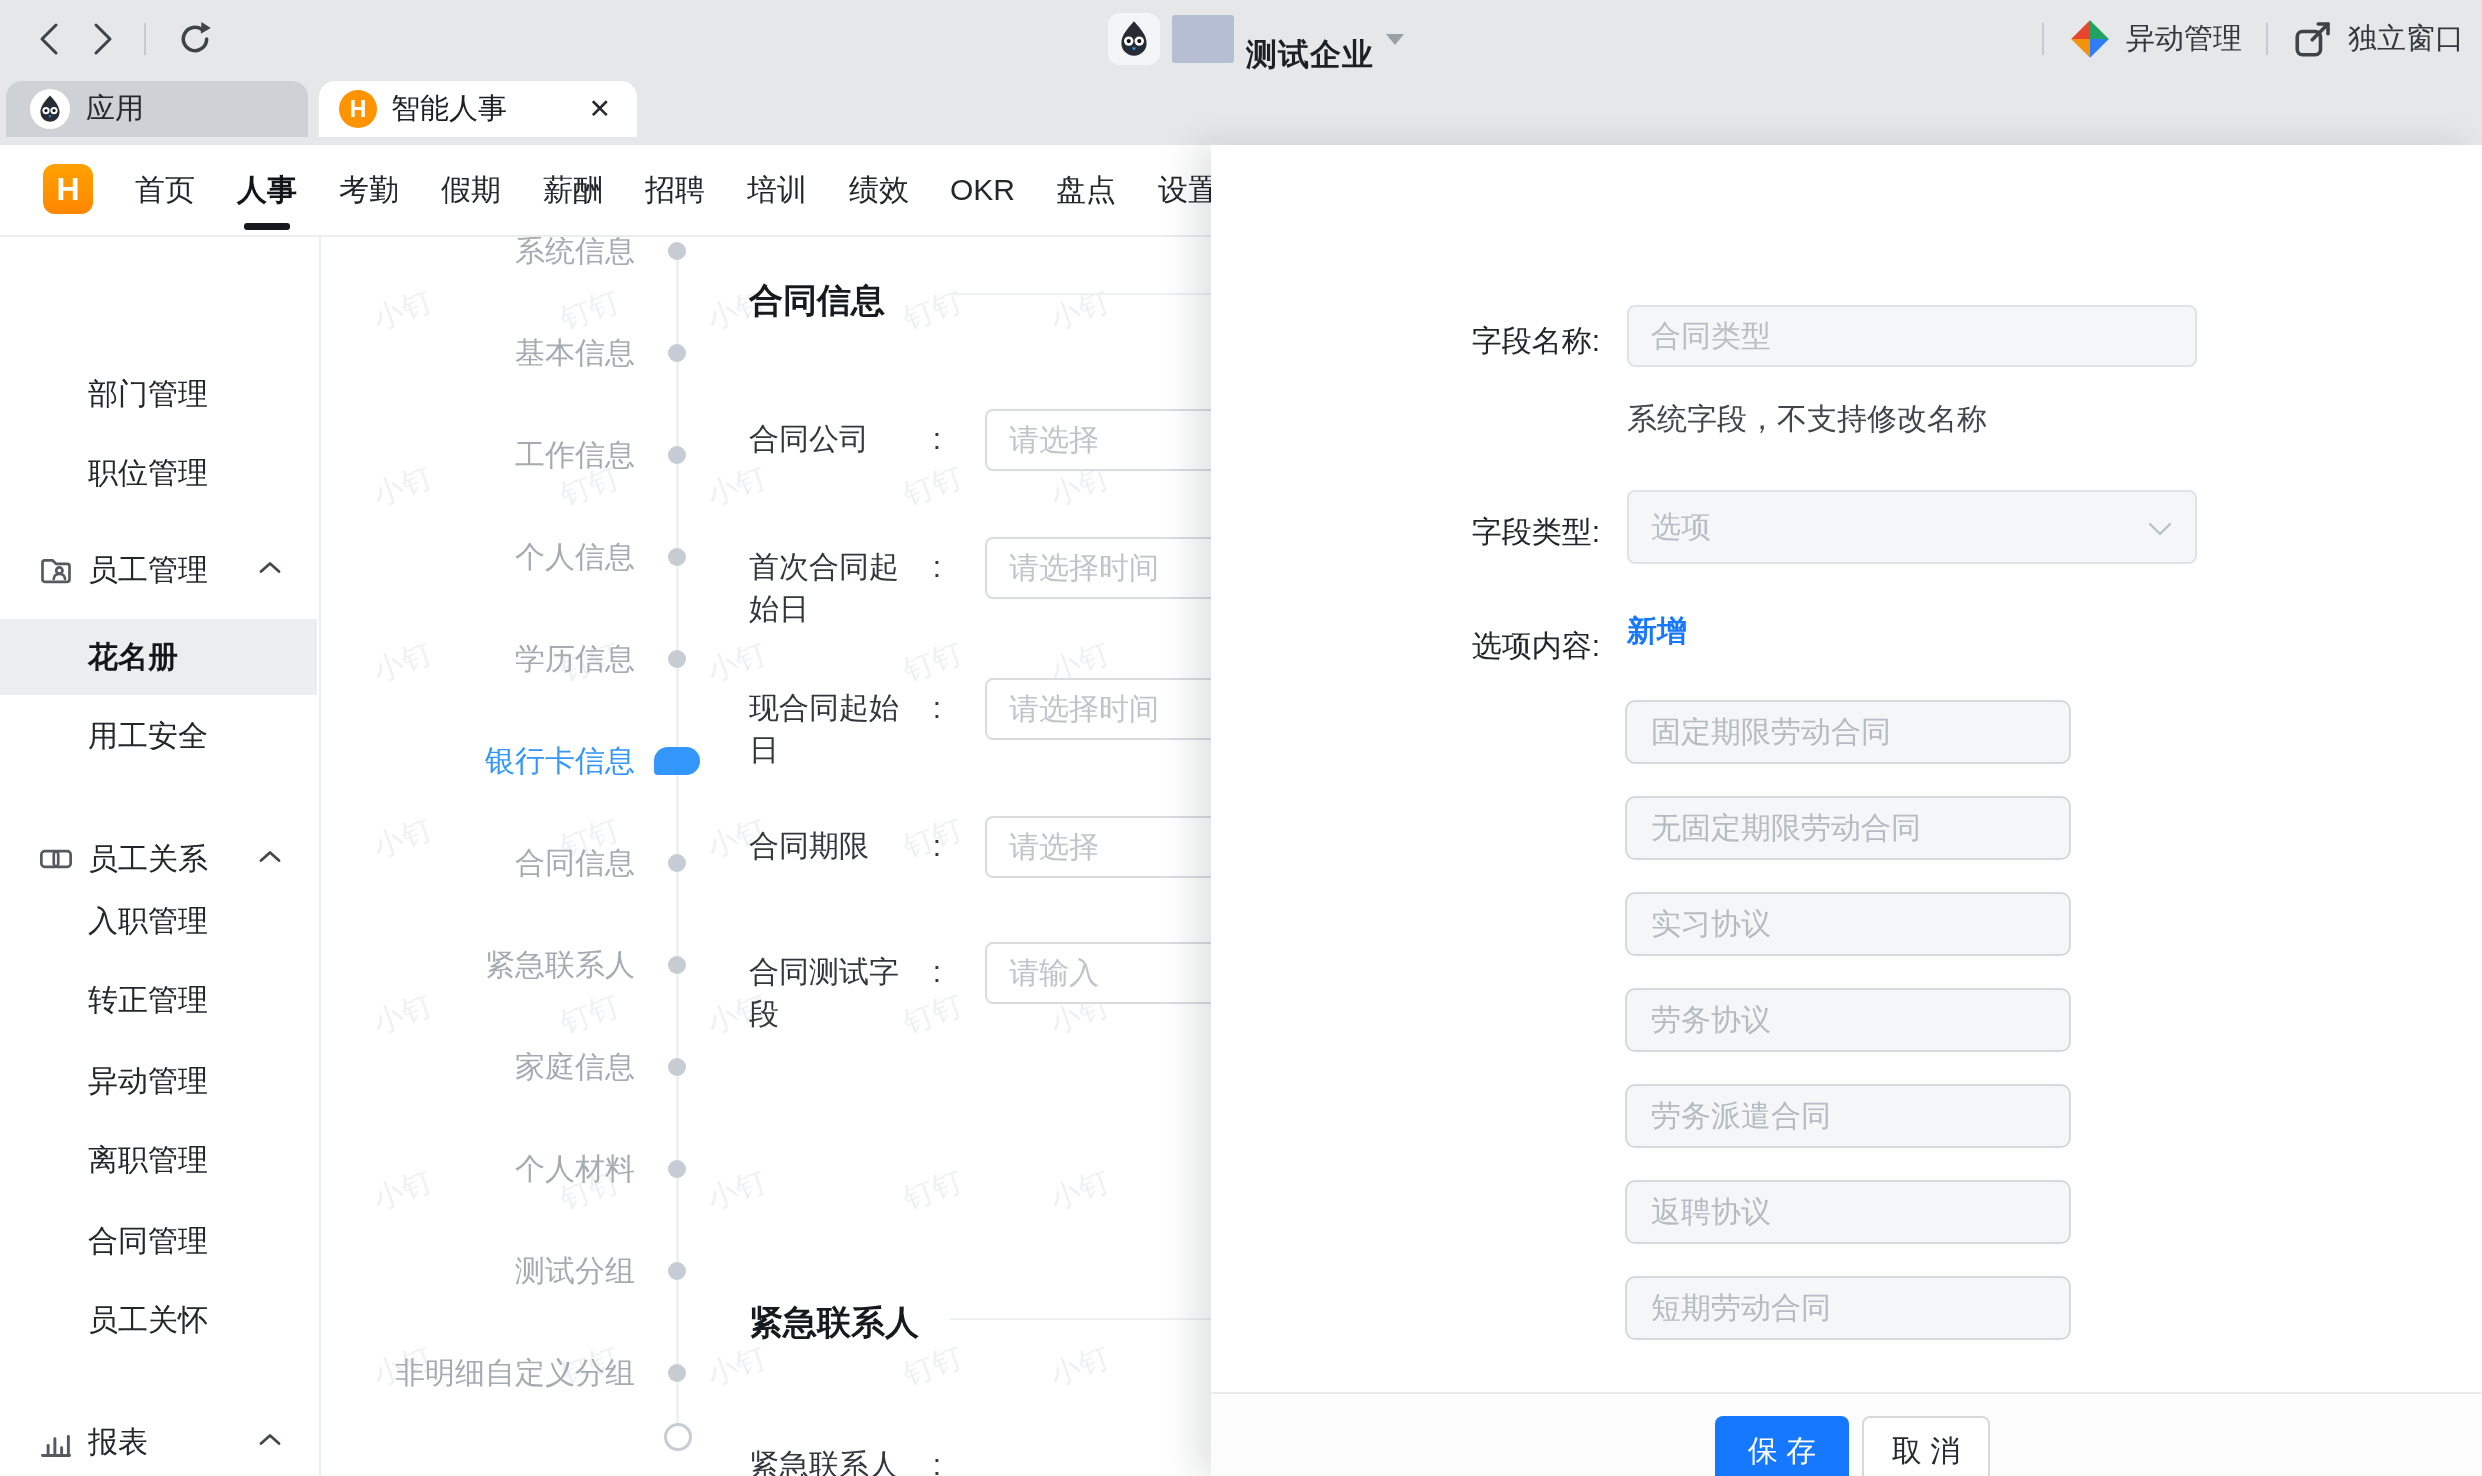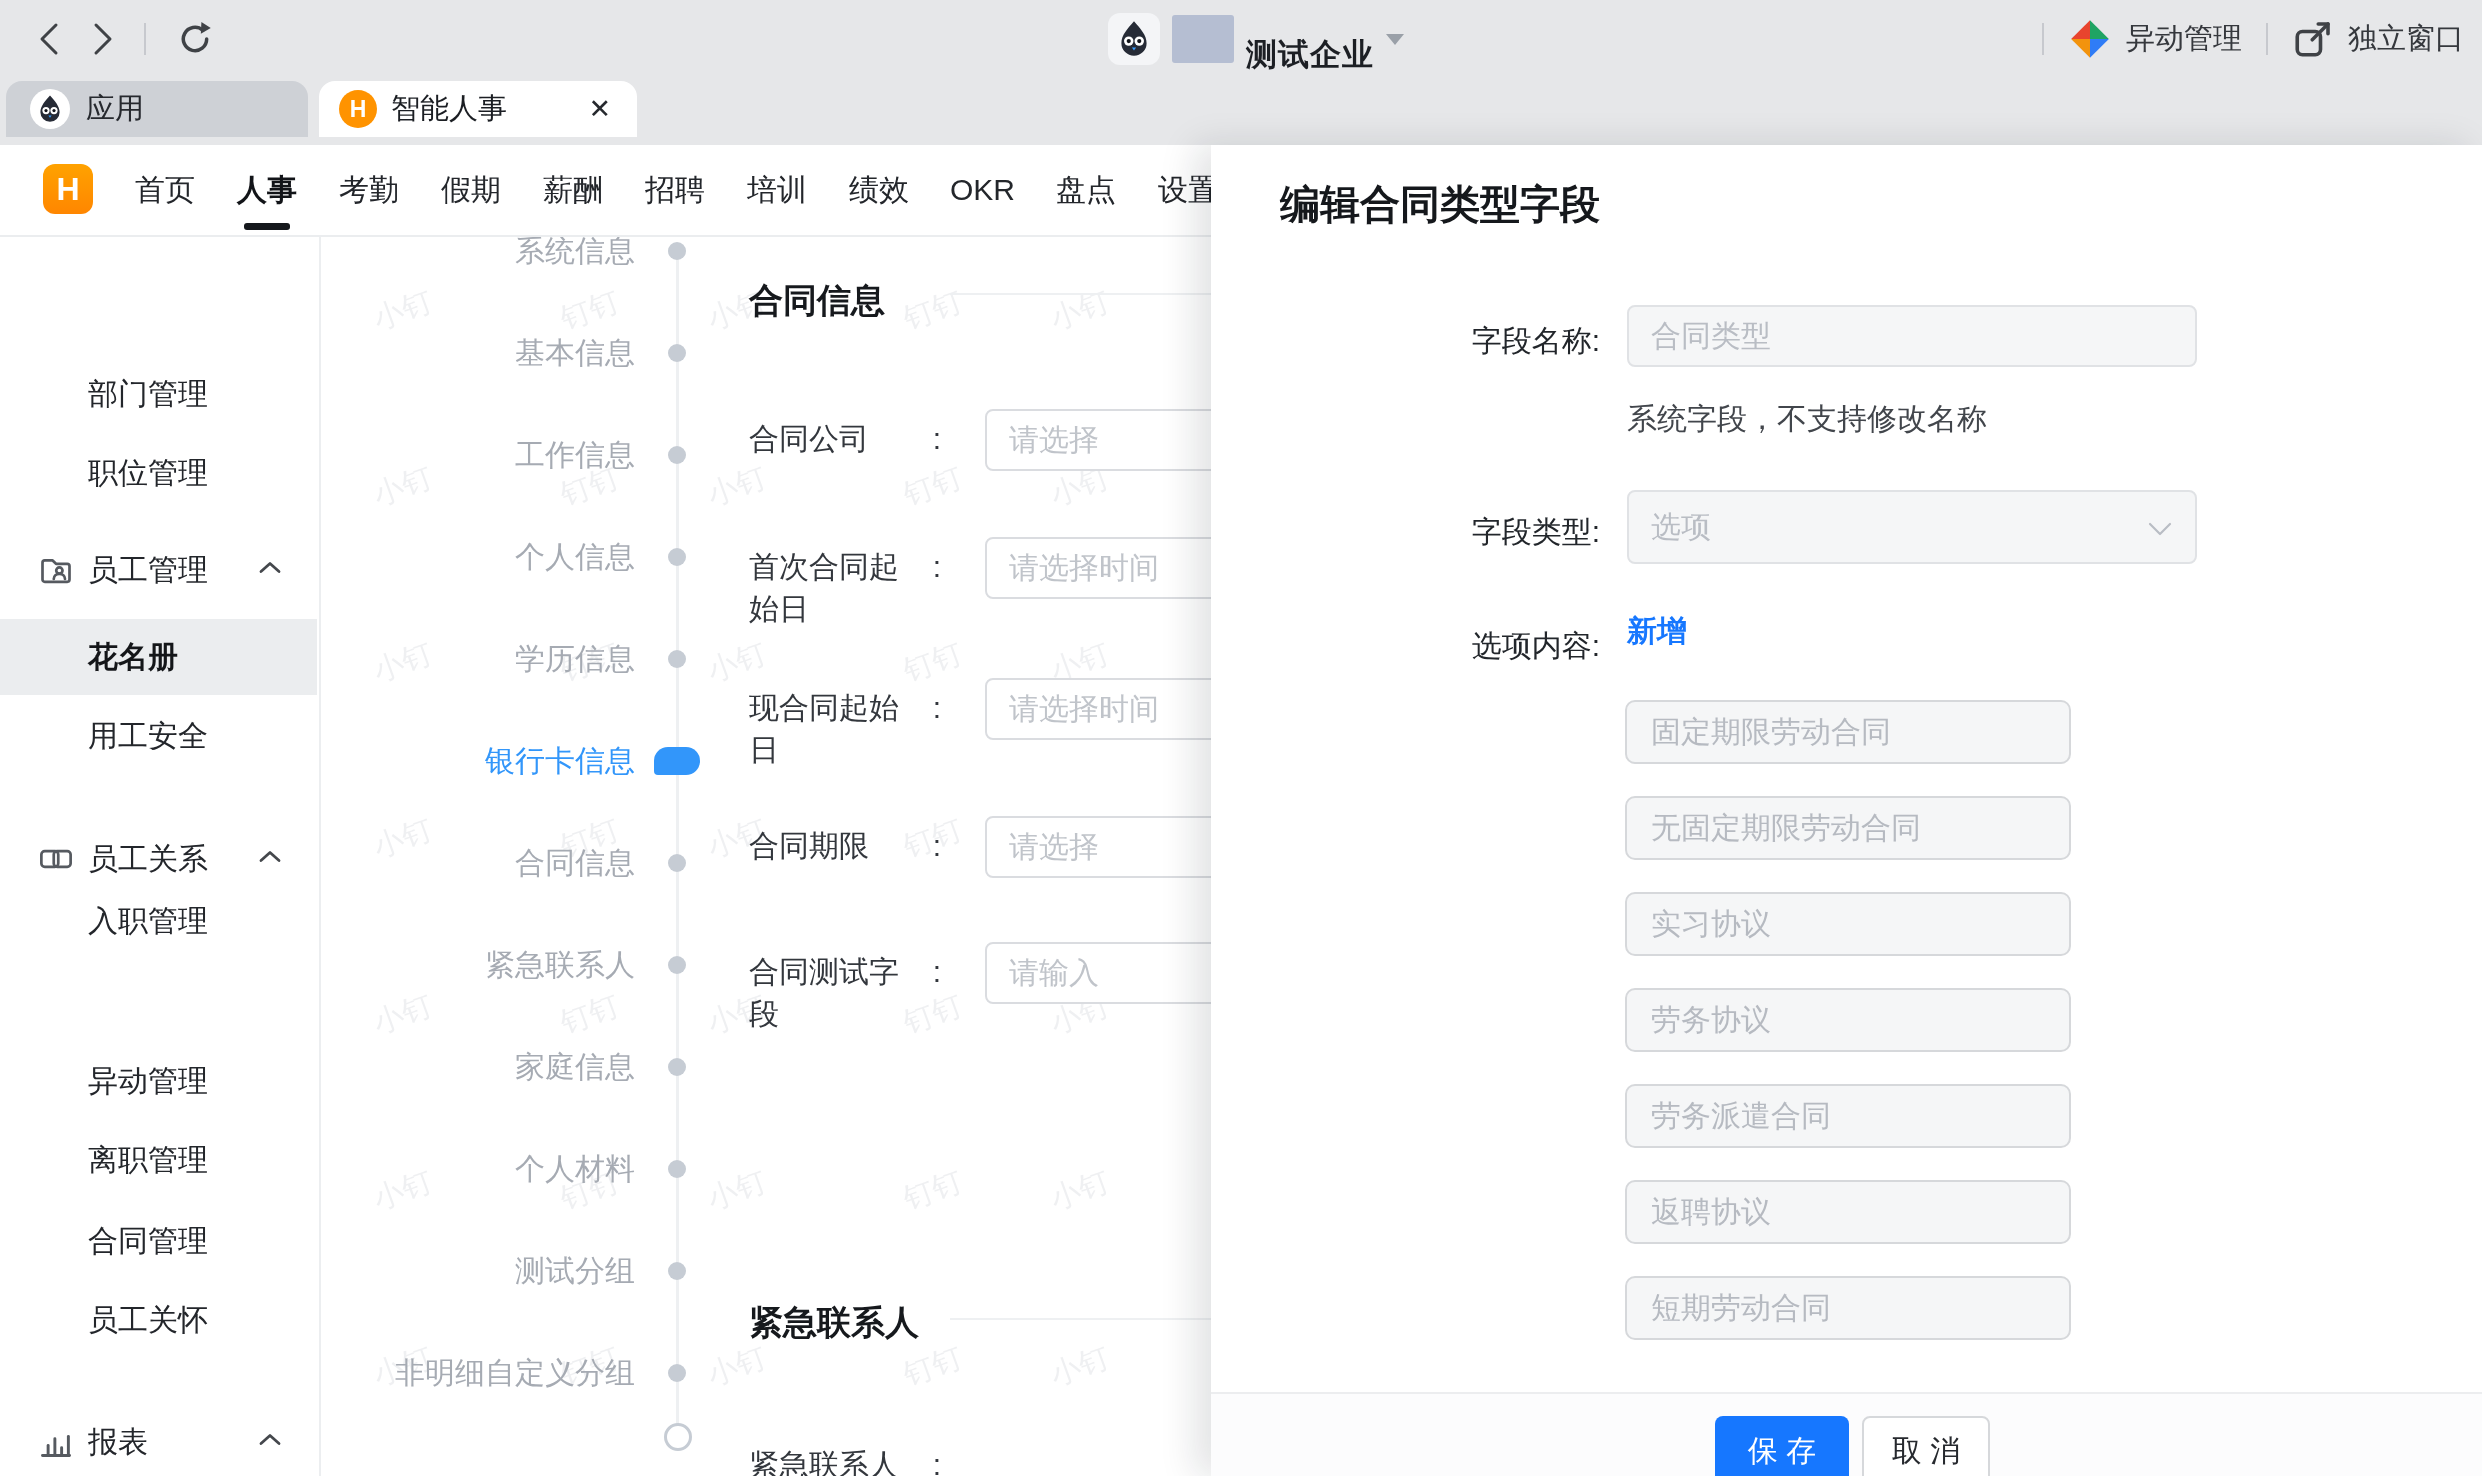--- a/index.html
+++ b/index.html
@@ -241,20 +241,25 @@
         <span class="side-label">员工关系</span>
         <span class="side-chevron">
           <svg width="24" height="15" viewBox="0 0 24 15" fill="none">
             <polyline points="3,11 12,3 21,11" stroke="#45484d" stroke-width="2.8" stroke-linecap="round" stroke-linejoin="round"></polyline>
           </svg>
         </span>
       </div>
       <div class="side-row sub" style="--i: 7; top: 646px;">
 
         <span class="side-label">入职管理</span>
+
+      </div>
+      <div class="side-row sub" style="--i: 8; top: 725px;">
+
+        <span class="side-label">转正管理</span>
 
       </div>
       <div class="side-row sub" style="--i: 9; top: 806px;">
 
         <span class="side-label">异动管理</span>
 
       </div>
       <div class="side-row sub" style="--i: 10; top: 885px;">
 
         <span class="side-label">离职管理</span>
@@ -417,21 +422,20 @@
 
     <div class="form-section" style="top:1063px">紧急联系人</div>
     <div class="sec-line" style="top:1081px"></div>
     <div class="form-row" style="top:1198px">
       <span class="f-label">紧急联系人</span>
       <span class="f-colon">:</span>
     </div>
   </div>
 
   <div class="drawer">
-    <div class="drawer-title">编辑合同类型字段</div>
 
     <div class="d-label" style="top:176px">字段名称:</div>
     <div class="d-input">合同类型</div>
     <div class="d-note">系统字段，不支持修改名称</div>
 
     <div class="d-label" style="top:367px">字段类型:</div>
     <div class="d-select">
       <span>选项</span>
       <span class="dd">
         <svg width="26" height="16" viewBox="0 0 26 16" fill="none">

